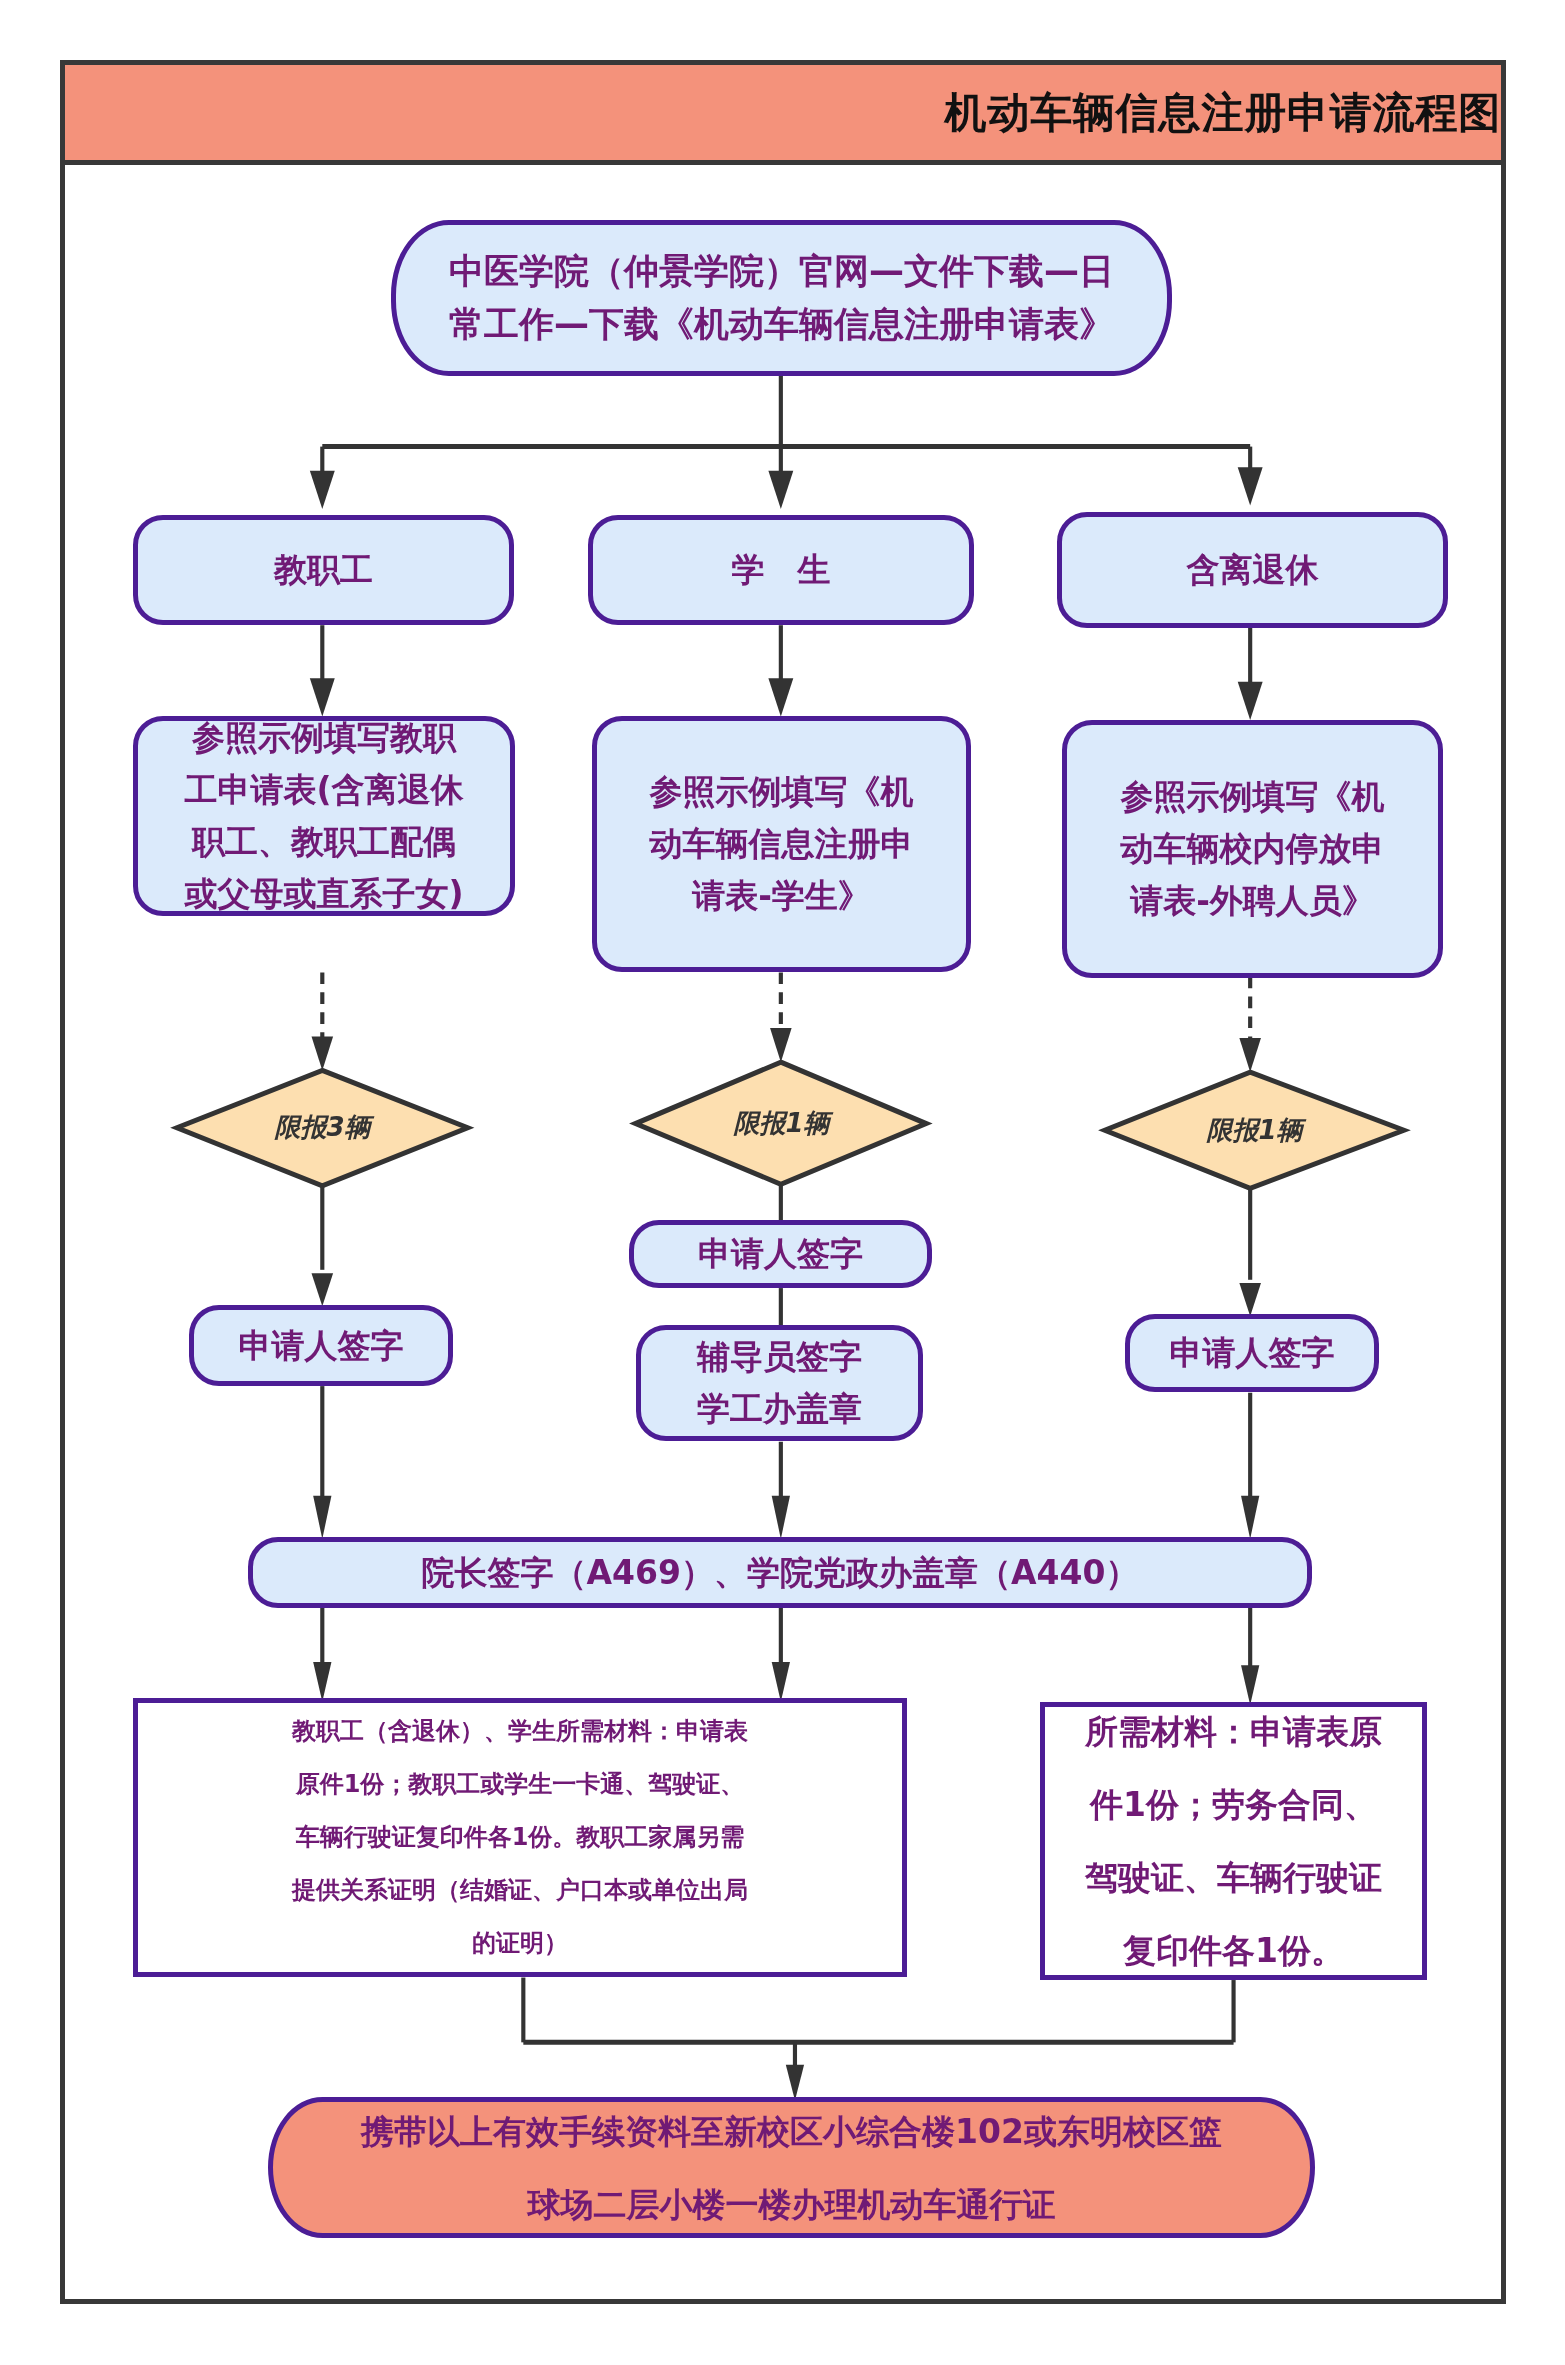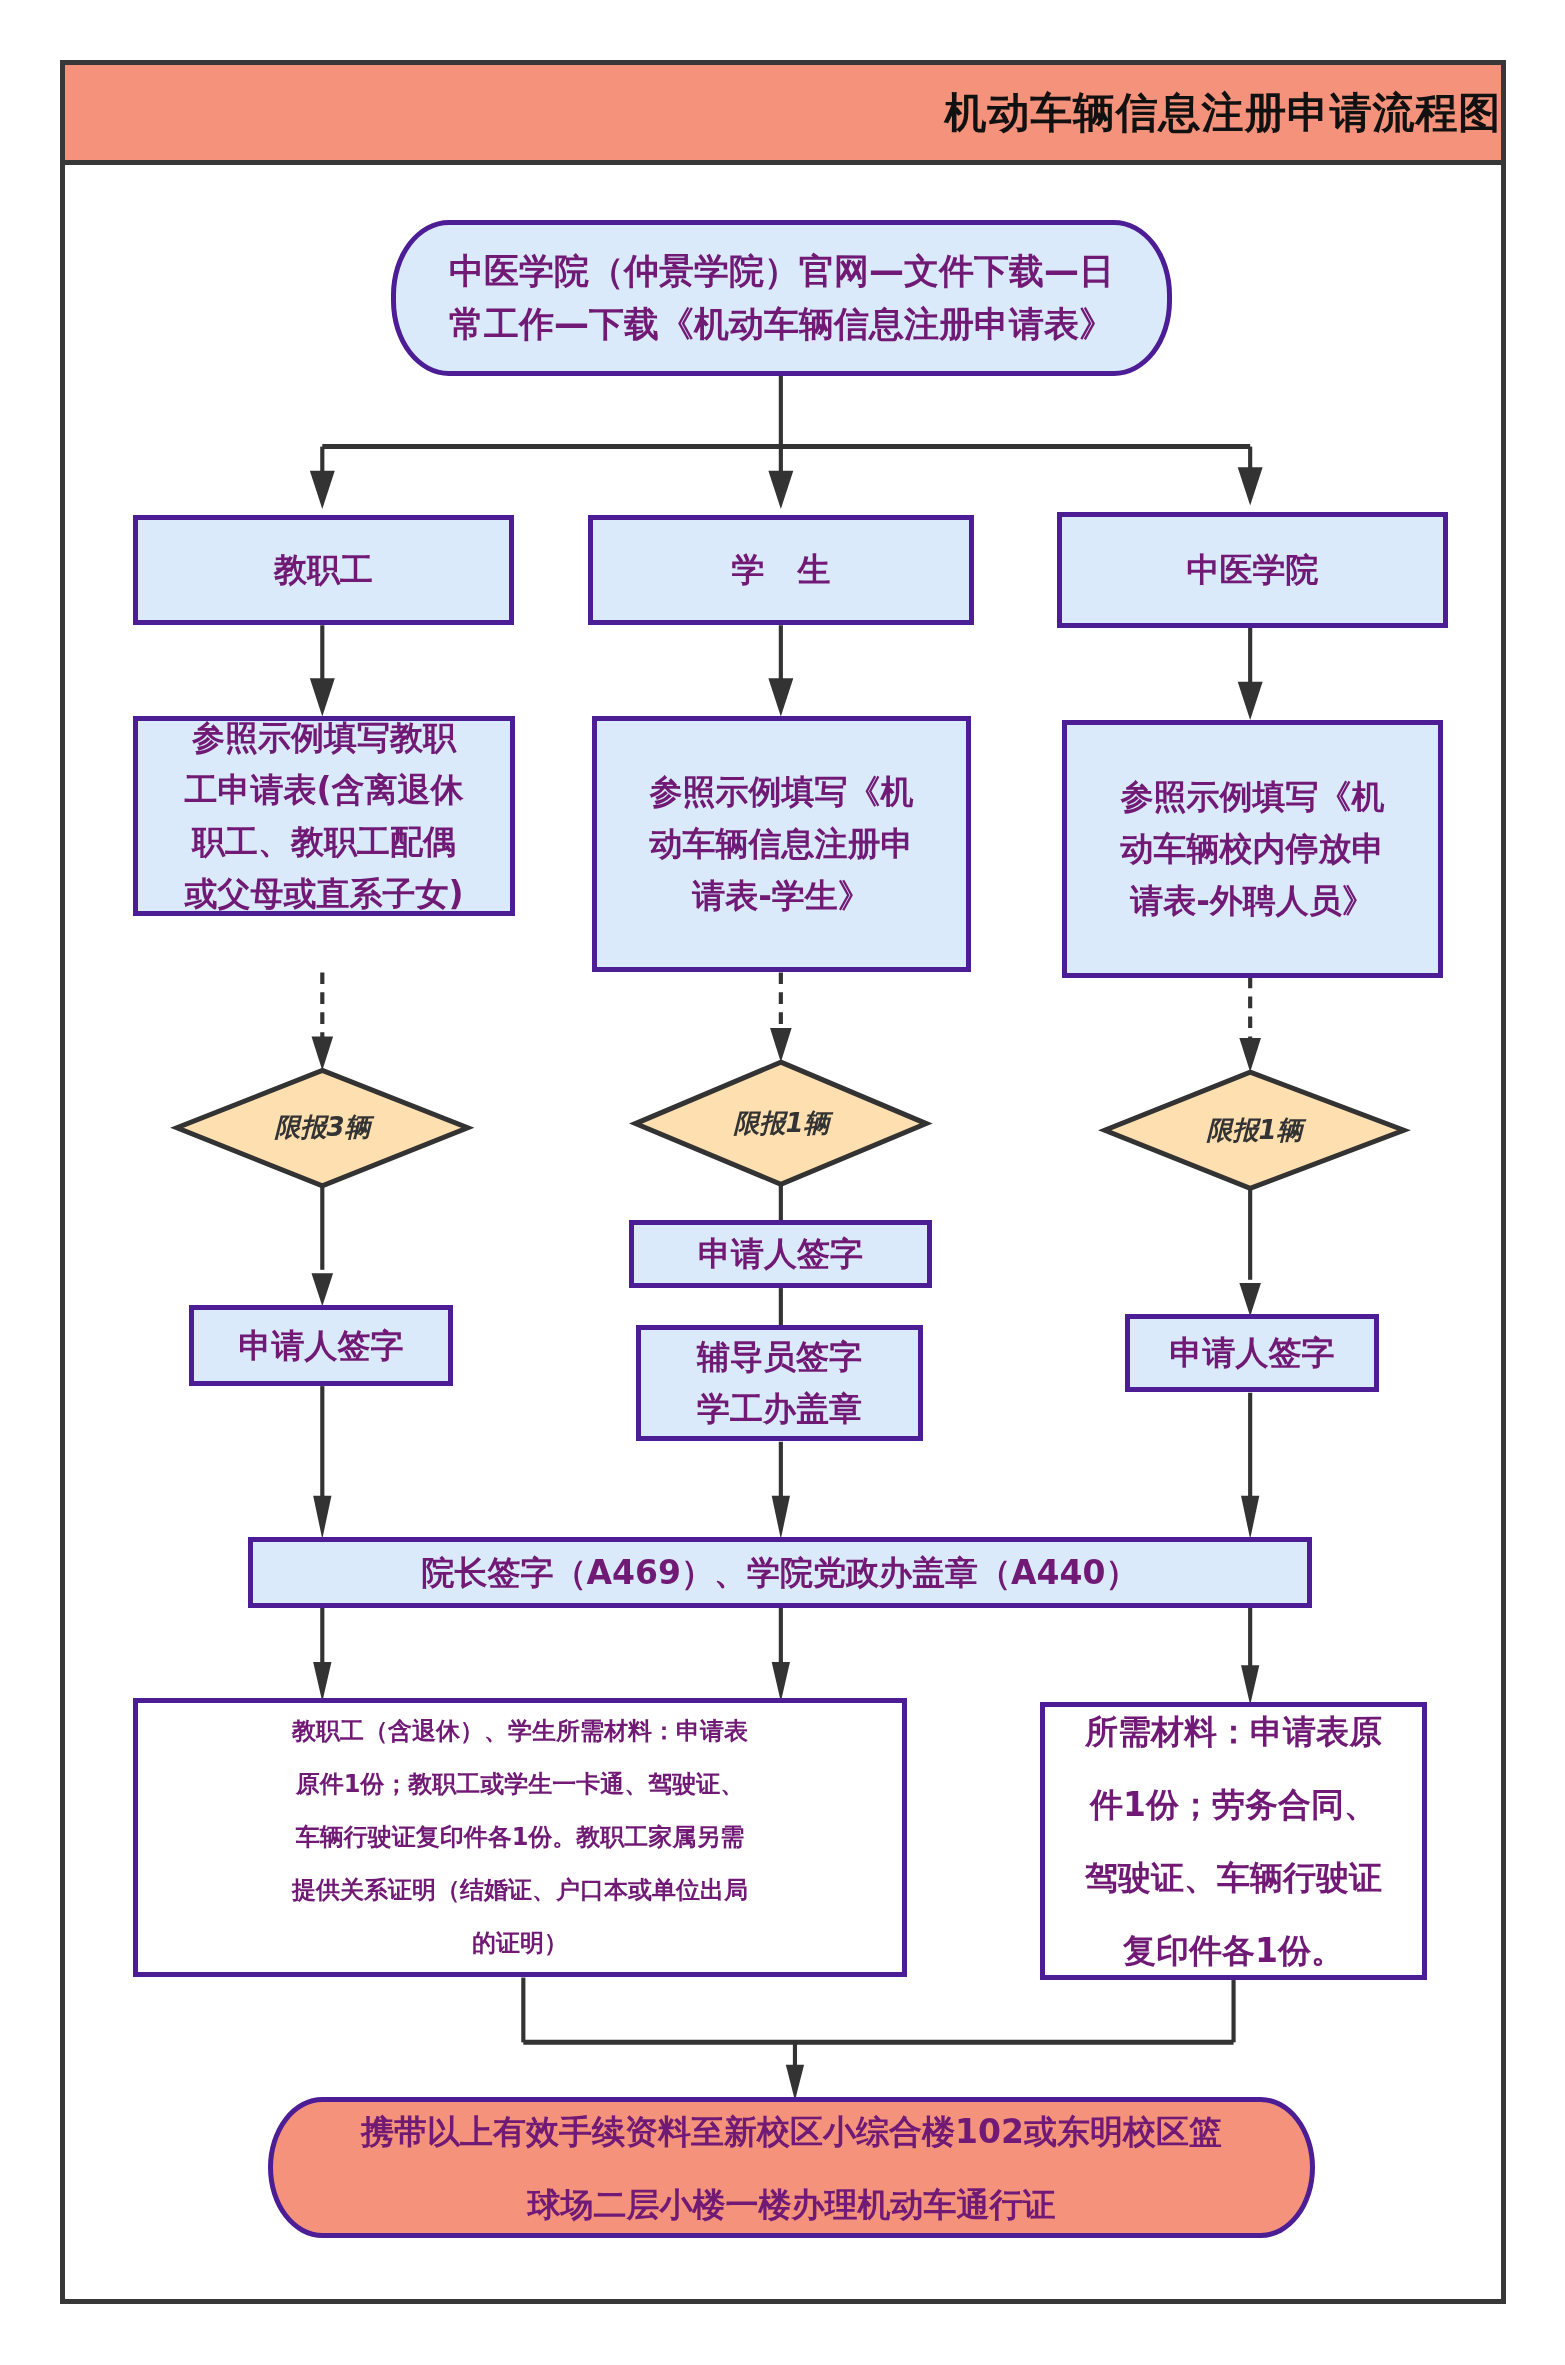--- a/index.html
+++ b/index.html
@@ -7,21 +7,21 @@
          font-family:"DejaVu Sans","Liberation Sans",sans-serif; color:#333333; }
   .frame { position:absolute; left:60px; top:60px; width:1446px; height:2244px;
            box-sizing:border-box; border:5px solid #383838; background:#ffffff; }
   .header { position:absolute; left:60px; top:60px; width:1446px; height:105px;
             box-sizing:border-box; border:5px solid #383838; background:#f4927b;
             display:flex; align-items:center; justify-content:flex-end; }
   .header span { font-size:42px; font-weight:bold; color:#111111; letter-spacing:0.8px; }
   .node { position:absolute; box-sizing:border-box; border:5px solid #4c1d95;
           display:flex; align-items:center; justify-content:center; text-align:center;
           font-weight:bold; color:#701a75; }
-  .blue { background:#dbeafb; }
+  .blue { background:#dbeafb;border-radius:30px; }
   .white { background:#ffffff; }
   .salmon { background:#f4927b; }
   .pill { border-radius:58px / 75px; }
   .t40 { font-size:33px; line-height:52px; }
   .t42 { font-size:35px; line-height:53px; }
   .t38 { font-size:24px; line-height:53px; }
   .t40b { font-size:33px; line-height:73px; }
   .diamond-label { position:absolute; display:flex; align-items:center; justify-content:center;
                    font-weight:bold; font-size:26px; color:#333333;font-style:italic; }
   svg.conn { position:absolute; left:0; top:0; }
@@ -105,21 +105,21 @@
 常工作—下载《机动车辆信息注册申请表》</span>
 </div>
 
 <div class="node blue t40" style="left:133px; top:515px; width:381px; height:110px;">
   <span>教职工</span>
 </div>
 <div class="node blue t40" style="left:588px; top:515px; width:386px; height:110px;">
   <span>学　生</span>
 </div>
 <div class="node blue t40" style="left:1057px; top:512px; width:391px; height:116px;">
-  <span>中医学院</span>
+  <span>含离退休</span>
 </div>
 
 <div class="node blue t40 pre" style="left:133px; top:716px; width:382px; height:200px;">
   <span>参照示例填写教职
 工申请表(含离退休
 职工、教职工配偶
 或父母或直系子女)</span>
 </div>
 <div class="node blue t40 pre" style="left:592px; top:716px; width:379px; height:256px;">
   <span>参照示例填写《机

